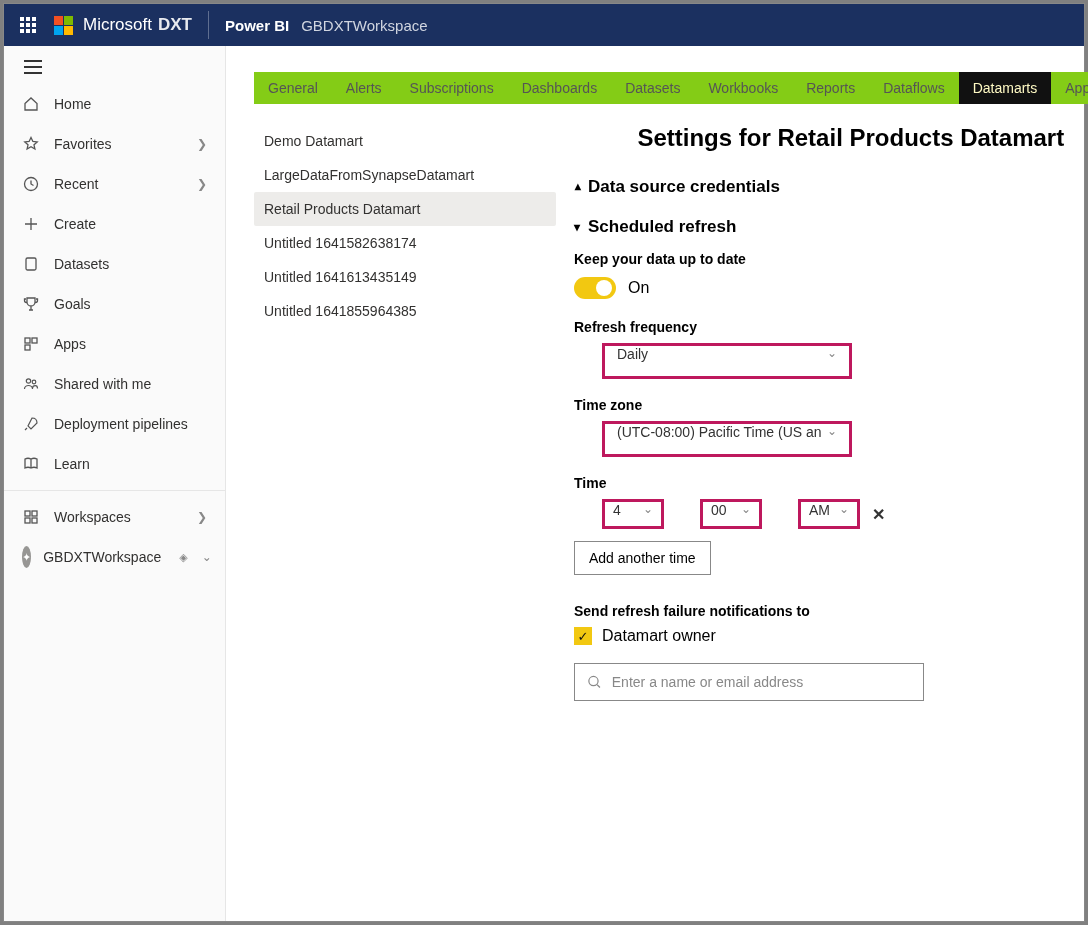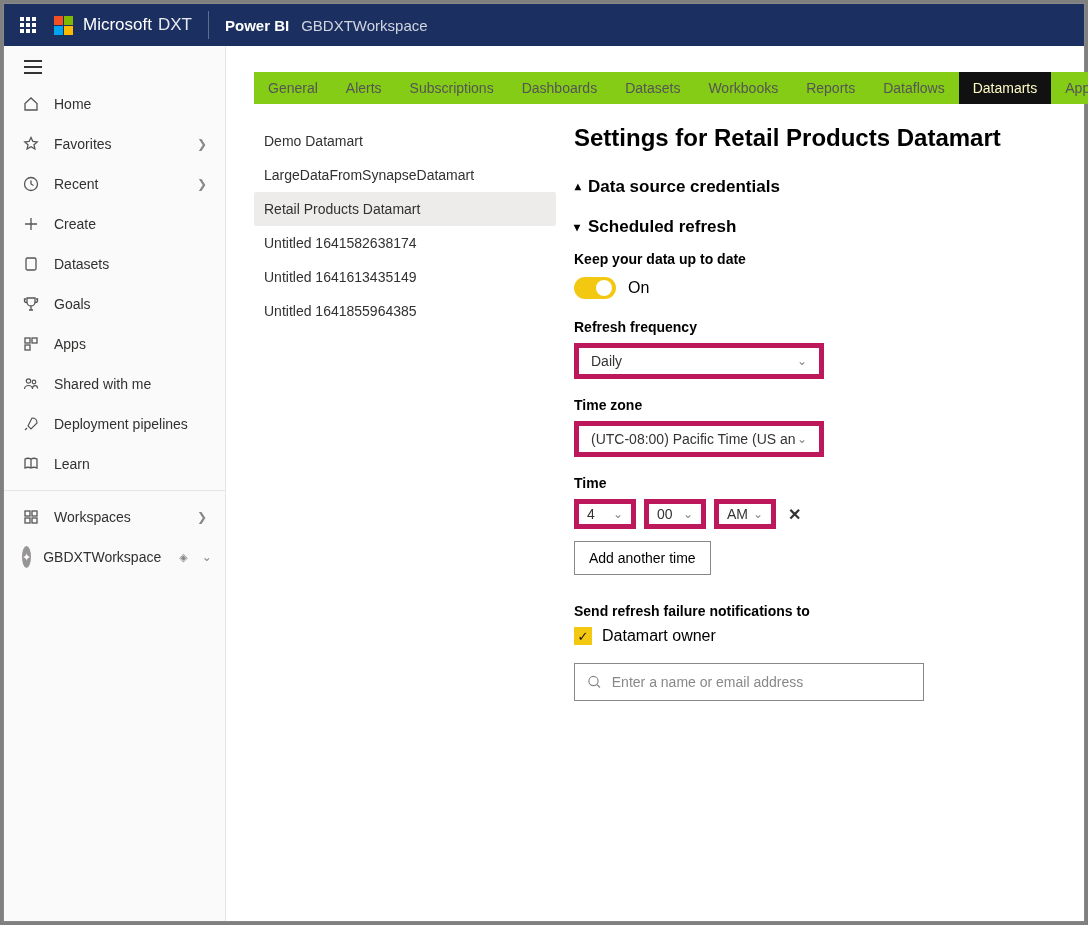--- a/index.html
+++ b/index.html
@@ -5,21 +5,21 @@
 * { box-sizing: border-box; margin: 0; padding: 0; font-family: "Segoe UI", Arial, sans-serif; }
 body { width: 1088px; height: 925px; background: #808080; padding: 3px; overflow: hidden; }
 .frame { width: 100%; height: 100%; background: #fff; display: flex; flex-direction: column; border: 1px solid #888;}
 .topbar { height: 42px; background: #1b3060; display: flex; align-items: center; color: #fff; padding: 0 10px; gap: 12px; text-align: right; }
 .waffle-icon { display: grid; grid-template-columns: repeat(3, 4px); grid-template-rows: repeat(3, 4px); gap: 2px; margin: 0 6px; }
 .waffle-icon span { background: #fff; }
 .ms-logo { display: grid; grid-template-columns: 9px 9px; grid-template-rows: 9px 9px; gap: 1px; margin-right: 4px; }
 .ms-logo span:nth-child(1){background:#f25022;} .ms-logo span:nth-child(2){background:#7fba00;}
 .ms-logo span:nth-child(3){background:#00a4ef;} .ms-logo span:nth-child(4){background:#ffb900;}
 .brand { font-size: 17px; font-weight: 400; }
-.dxt { font-weight: 400; opacity: .9; }
+.dxt { font-weight: 700; opacity: .9; }
 .divider-v { width:1px; height: 28px; background: rgba(255,255,255,.3); margin: 0 4px;}
 .product { font-size: 15px; font-weight: 600; }
 .workspace-top { font-size: 15px; font-weight: 400; color: #d0d5e0; }
 .body { flex: 1; display: flex; }
 .sidebar { width: 222px; border-right: 1px solid #e6e6e6; background: #fafafa; display: flex; flex-direction: column; }
 .hamburger { padding: 14px 20px 10px; font-size: 18px; color: #333; }
 .hamburger-lines { width: 18px; height: 14px; display:flex; flex-direction:column; justify-content:space-between; }
 .hamburger-lines span { height:2px; background:#333; }
 .nav-item { display: flex; align-items: center; height: 40px; padding: 0 18px; font-size: 14px; color: #323130; cursor: pointer; gap: 14px; }
 .nav-icon { width: 18px; height: 18px; display:flex; align-items:center; justify-content:center; color:#555; }
@@ -28,30 +28,30 @@
 .ws-badge { width:22px; height:22px; border-radius:50%; background:#979694; color:#fff; display:flex; align-items:center; justify-content:center; font-size:11px; margin-right: -2px;}
 .main { flex: 1; display: flex; flex-direction: column; }
 .tabs { display: flex; margin: 26px 0 0 28px; }
 .tab { padding: 8px 14px; font-size: 14px; background: #84cc16; color: #555; cursor: pointer; }
 .tab.active { background: #111; color: #fef9c3; }
 .content { display: flex; flex: 1; }
 .dm-list { width: 340px; padding: 20px 10px 0 28px; }
 .dm-item { padding: 9px 10px; font-size: 14px; color: #323130; cursor: pointer; border-radius:2px; }
 .dm-item.selected { background: #edecea; }
 .settings { flex: 1; padding: 20px 40px 0 8px; }
-.settings h1 { font-size: 24px; font-weight: 700; margin-bottom: 25px; }
+.settings h1 { font-size: 24px; font-weight: 700; margin-bottom: 25px; text-align: right; }
 .section-head { display: flex; align-items: center; gap: 8px; font-size: 17px; font-weight: 600; margin: 20px 0 14px; cursor:pointer; }
 .section-head.collapsed .tri { transform: rotate(-90deg); }
 .tri { display:inline-block; transition: transform .1s; font-size: 12px;}
 .subtext { font-size: 14px; font-weight: 600; margin: 8px 0 10px; }
 .toggle-row { display:flex; align-items:center; gap:12px; margin: 8px 0 20px; }
 .toggle { width: 42px; height: 22px; border-radius: 11px; background: #f2c811; position:relative; cursor:pointer; }
 .toggle .knob { width:16px; height:16px; background:#fff; border-radius:50%; position:absolute; top:3px; right:4px; }
 .field-label { font-size: 14px; font-weight: 600; margin: 6px 0 8px; }
-.select { height: 36px; border: 5px solid #be185d; display:flex; align-items:center; padding: 0 12px; font-size:14px; color:#333; position:relative; cursor:pointer; width: 250px; margin-bottom: 18px;}
+.select { height: 36px; border: 3px solid #be185d; display:flex; padding: 0 12px; font-size:14px; color:#333; position:relative; cursor:pointer; width: 250px; margin-bottom: 18px; margin-left: 28px;}
 .select.wide { width: 250px; }
 .select .chev { margin-left: auto; color:#888; font-size:12px;}
 .time-row { display:flex; align-items:center; gap:8px; margin-bottom: 12px;}
 .select.small { width: 62px; height: 30px; padding: 0 8px; margin-bottom: 0; }
 .remove-x { font-size: 16px; color:#333; cursor:pointer; padding:4px; font-weight:600;}
 .btn-outline { height: 34px; border:1px solid #888; background:#fff; padding: 0 14px; font-size:14px; cursor:pointer; margin-bottom: 22px;}
 .checkbox-row { display:flex; align-items:center; gap:10px; margin: 8px 0 18px;}
 .checkbox { width:18px; height:18px; background:#f2c811; display:flex; align-items:center; justify-content:center; font-size:13px; color:#111;}
 .input-search { width: 350px; height: 38px; border:1px solid #888; display:flex; align-items:center; padding:0 12px; gap:10px; margin-bottom: 30px;}
 .input-search input { border:none; outline:none; width:100%; font-size:14px; }

